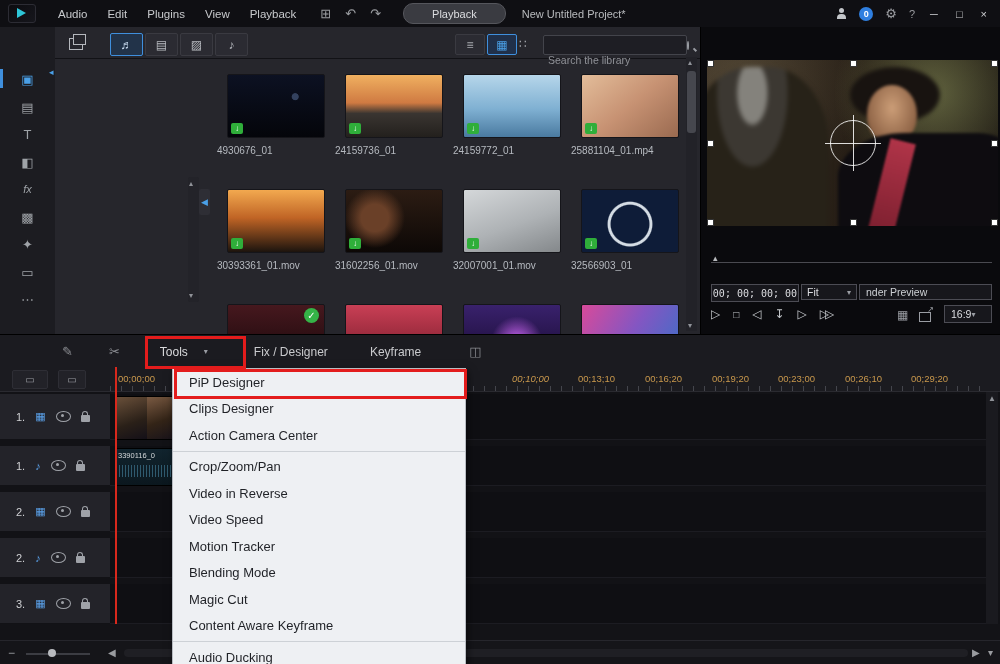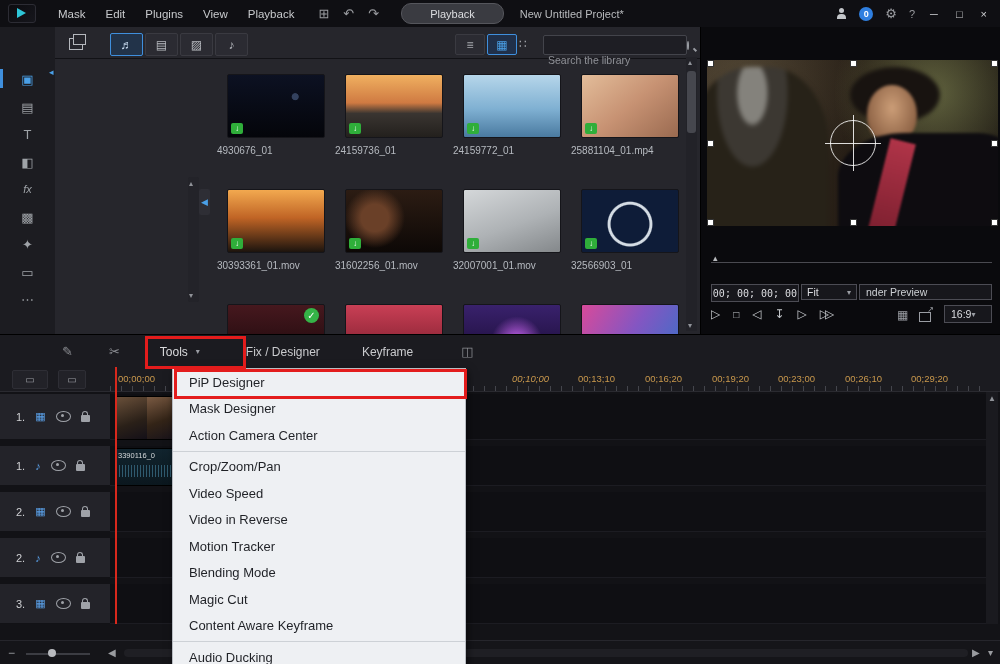--- a/index.html
+++ b/index.html
@@ -123,21 +123,21 @@
   .ff{letter-spacing:-4px;}
   #kbico{position:absolute;left:196px;top:281px;font-size:12px;color:#9a9da3;}
   .i-export{position:absolute;left:218px;top:285px;width:10px;height:8px;border:1px solid #9a9da3;}
   .i-export::after{content:"↗";position:absolute;right:-4px;top:-8px;font-size:8px;color:#9a9da3;}
   #aspectbox{left:243px;top:278px;width:48px;height:18px;padding:0 6px;box-sizing:border-box;}
 
   
   #tltoolbar{position:absolute;left:0;top:334px;width:1000px;height:33px;background:#1b1b20;
              border-top:1px solid #000;border-bottom:1px solid #000;display:flex;align-items:center;}
   .tlico{font-size:13px;color:#8b8d92;}
-  #toolsbtn{margin-left:28px;display:flex;align-items:center;gap:8px;font-size:12px;color:#dadbdd;padding:4px 12px;}
+  #toolsbtn{margin-left:28px;display:flex;align-items:center;gap:16px;font-size:12px;color:#dadbdd;padding:4px 12px;}
   .tltxt{font-size:12px;color:#c9cacd;}
 
   
   #timeline{position:absolute;left:0;top:367px;width:1000px;height:273px;background:#121216;}
   #ruler{position:absolute;left:0;top:0;width:1000px;height:24px;background:#1b1b20;border-bottom:1px solid #2a2a30;}
   #ruler::after{content:"";position:absolute;left:110px;right:14px;bottom:0;height:5px;
       background:repeating-linear-gradient(90deg,#44454c 0 1px,transparent 1px 11px);}
   .tick{position:absolute;bottom:7px;font-size:9.5px;color:#c9984c;white-space:nowrap;}
   .rulbtn{position:absolute;top:3px;height:17px;border:1px solid #2e2e35;background:#222228;color:#9a9da2;
       font-size:10px;display:flex;align-items:center;justify-content:center;border-radius:2px;}
@@ -184,21 +184,21 @@
   #annot-pip{left:174px;top:369px;width:287px;height:24px;}
 </style>
 </head>
 <body>
 
 <div id="app">
 
   <div id="titlebar">
     <div class="logo"></div>
     <div id="menus">
-        <span class="tmenu">Mask</span>
+        <span class="tmenu">Audio</span>
         <span class="tmenu">Edit</span>
         <span class="tmenu">Plugins</span>
         <span class="tmenu">View</span>
         <span class="tmenu">Playback</span>
       </div>
     <span class="tbico">⊞</span>
     <span class="tbico">↶</span>
     <span class="tbico">↷</span>
     <div class="produce">Playback</div>
     <span id="project-title">New Untitled Project*</span>
@@ -458,26 +458,26 @@
     <div id="zoomtrack"></div>
     <div id="zoomhandle"></div>
     <span class="bbico" style="left:108px;top:6px">◀</span>
     <div id="hscroll"></div>
     <span class="bbico" style="left:972px;top:6px">▶</span>
     <span class="bbico" style="left:988px;top:6px">▾</span>
   </div>
 
   <div id="toolsmenu">
       <div class="mitem">PiP Designer</div>
-      <div class="mitem">Mask Designer</div>
+      <div class="mitem">Clips Designer</div>
       <div class="mitem">Action Camera Center</div>
       <div class="mdiv"></div>
       <div class="mitem">Crop/Zoom/Pan</div>
+      <div class="mitem">Video in Reverse</div>
       <div class="mitem">Video Speed</div>
-      <div class="mitem">Video in Reverse</div>
       <div class="mitem">Motion Tracker</div>
       <div class="mitem">Blending Mode</div>
       <div class="mitem">Magic Cut</div>
       <div class="mitem">Content Aware Keyframe</div>
       <div class="mdiv"></div>
       <div class="mitem">Audio Ducking</div>
     </div>
 
   <div class="redbox" id="annot-tools"></div>
   <div class="redbox" id="annot-pip"></div>

